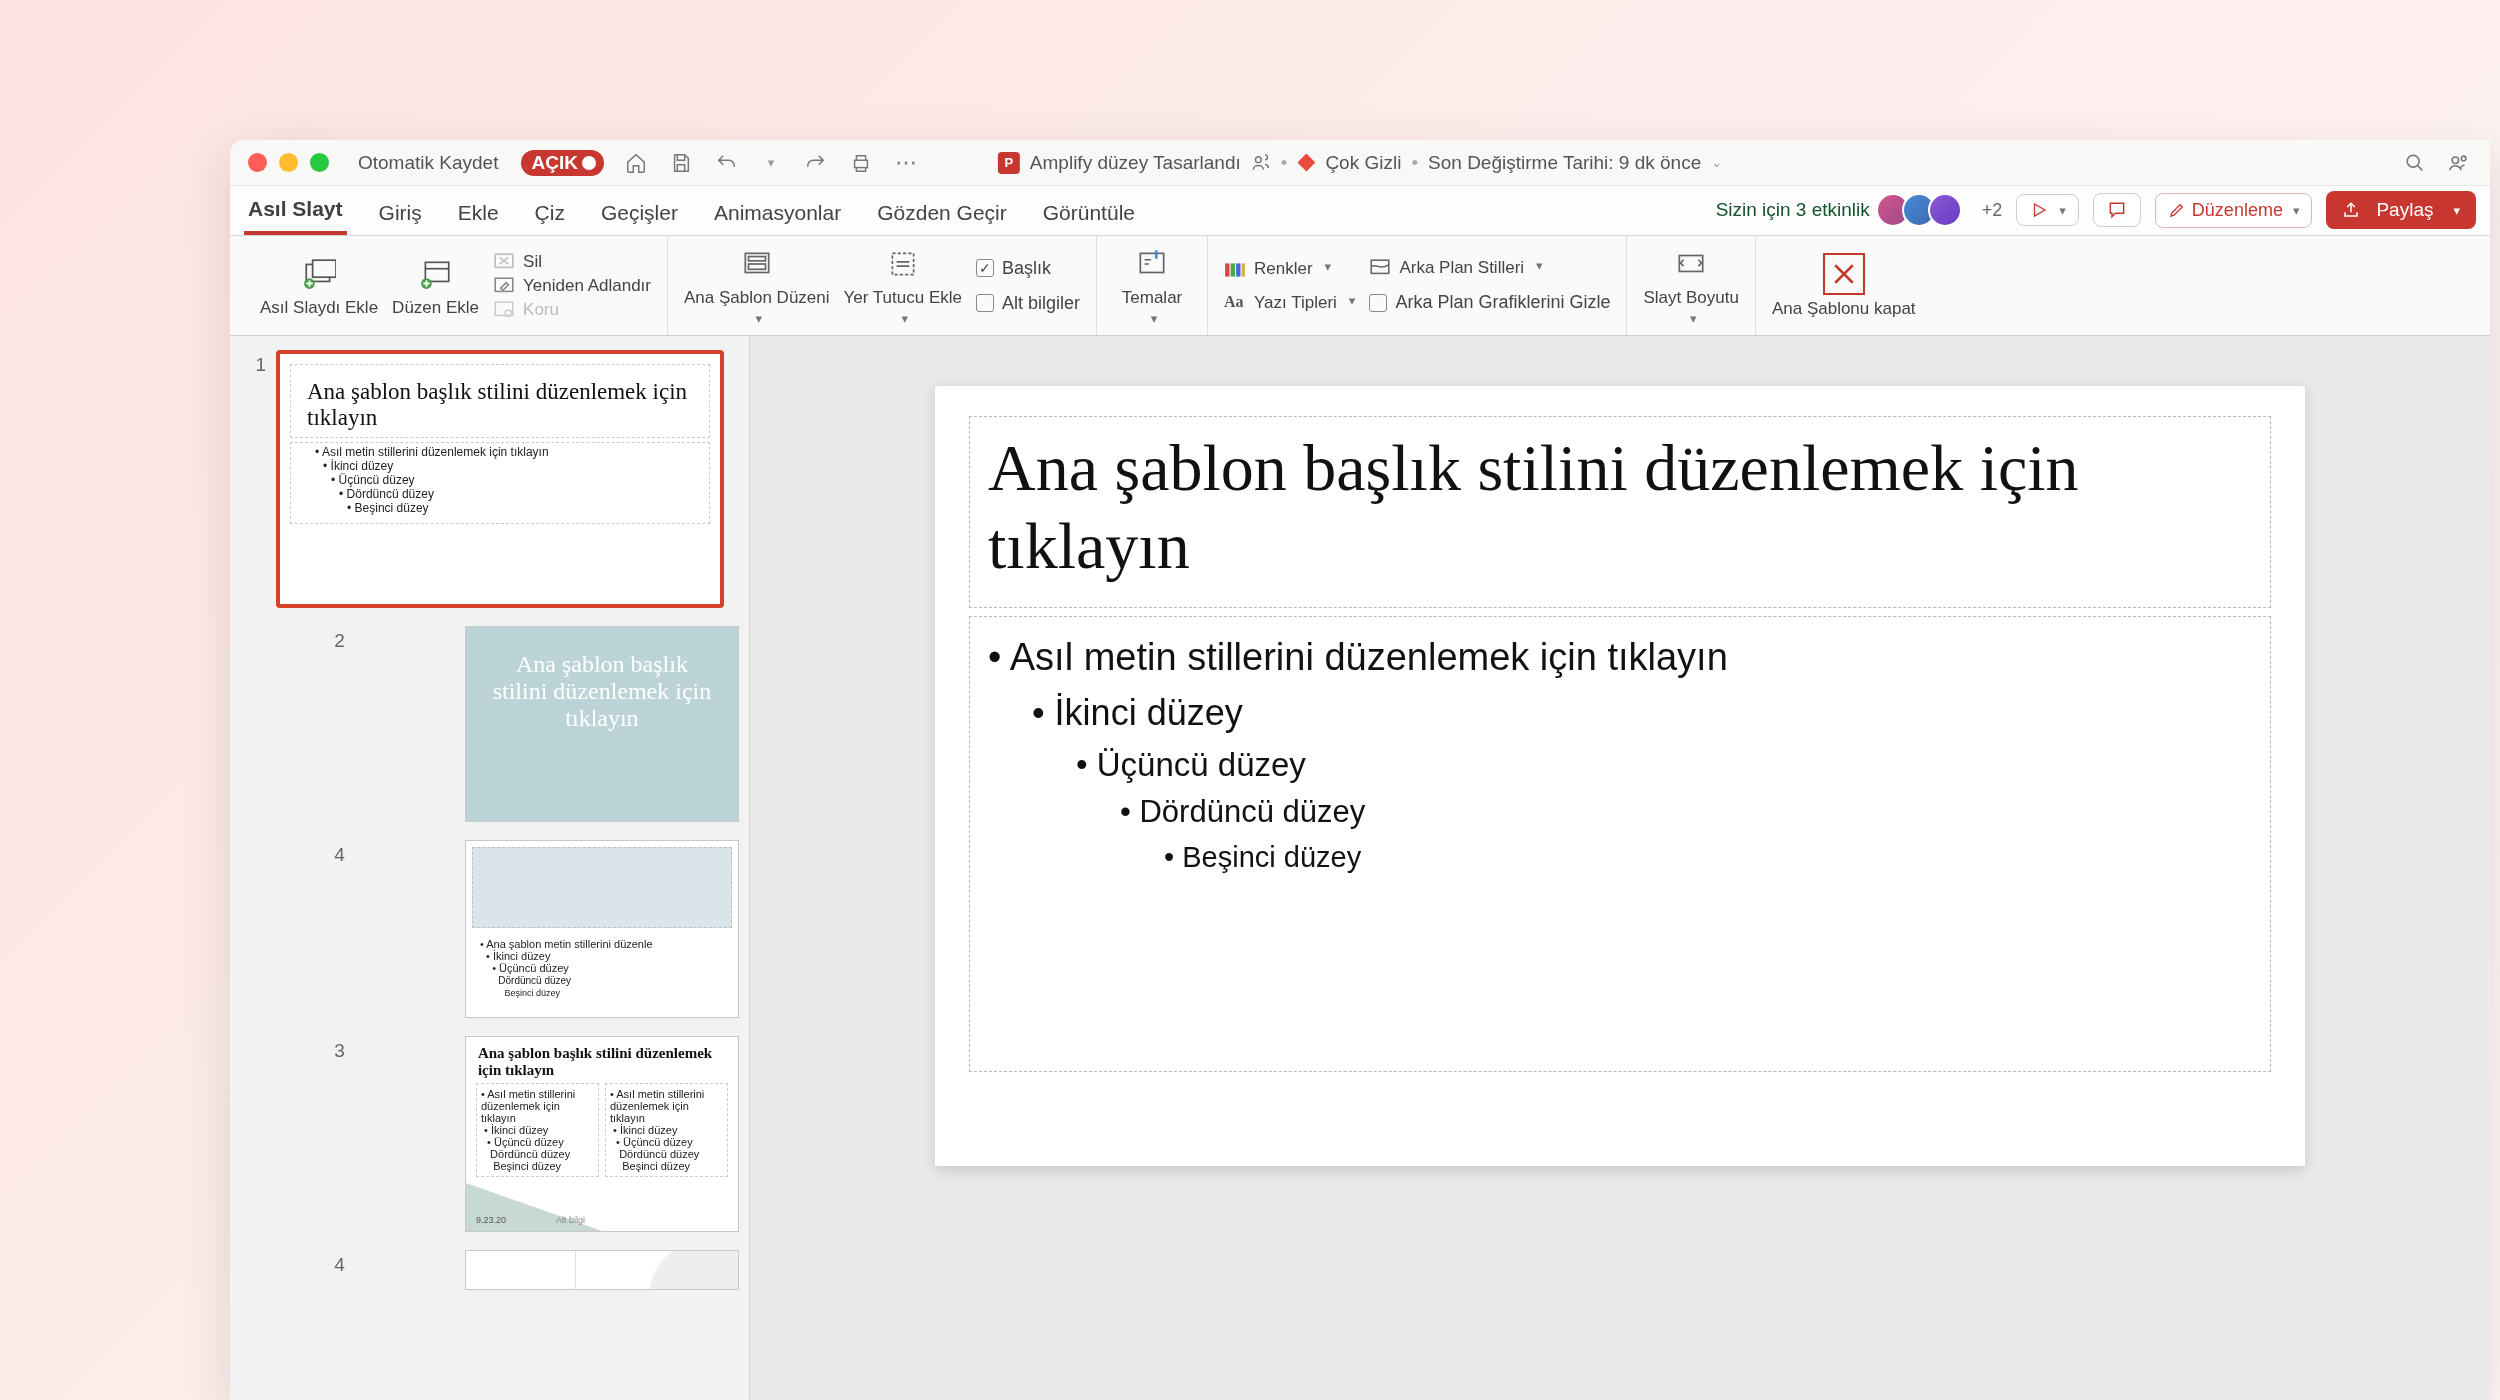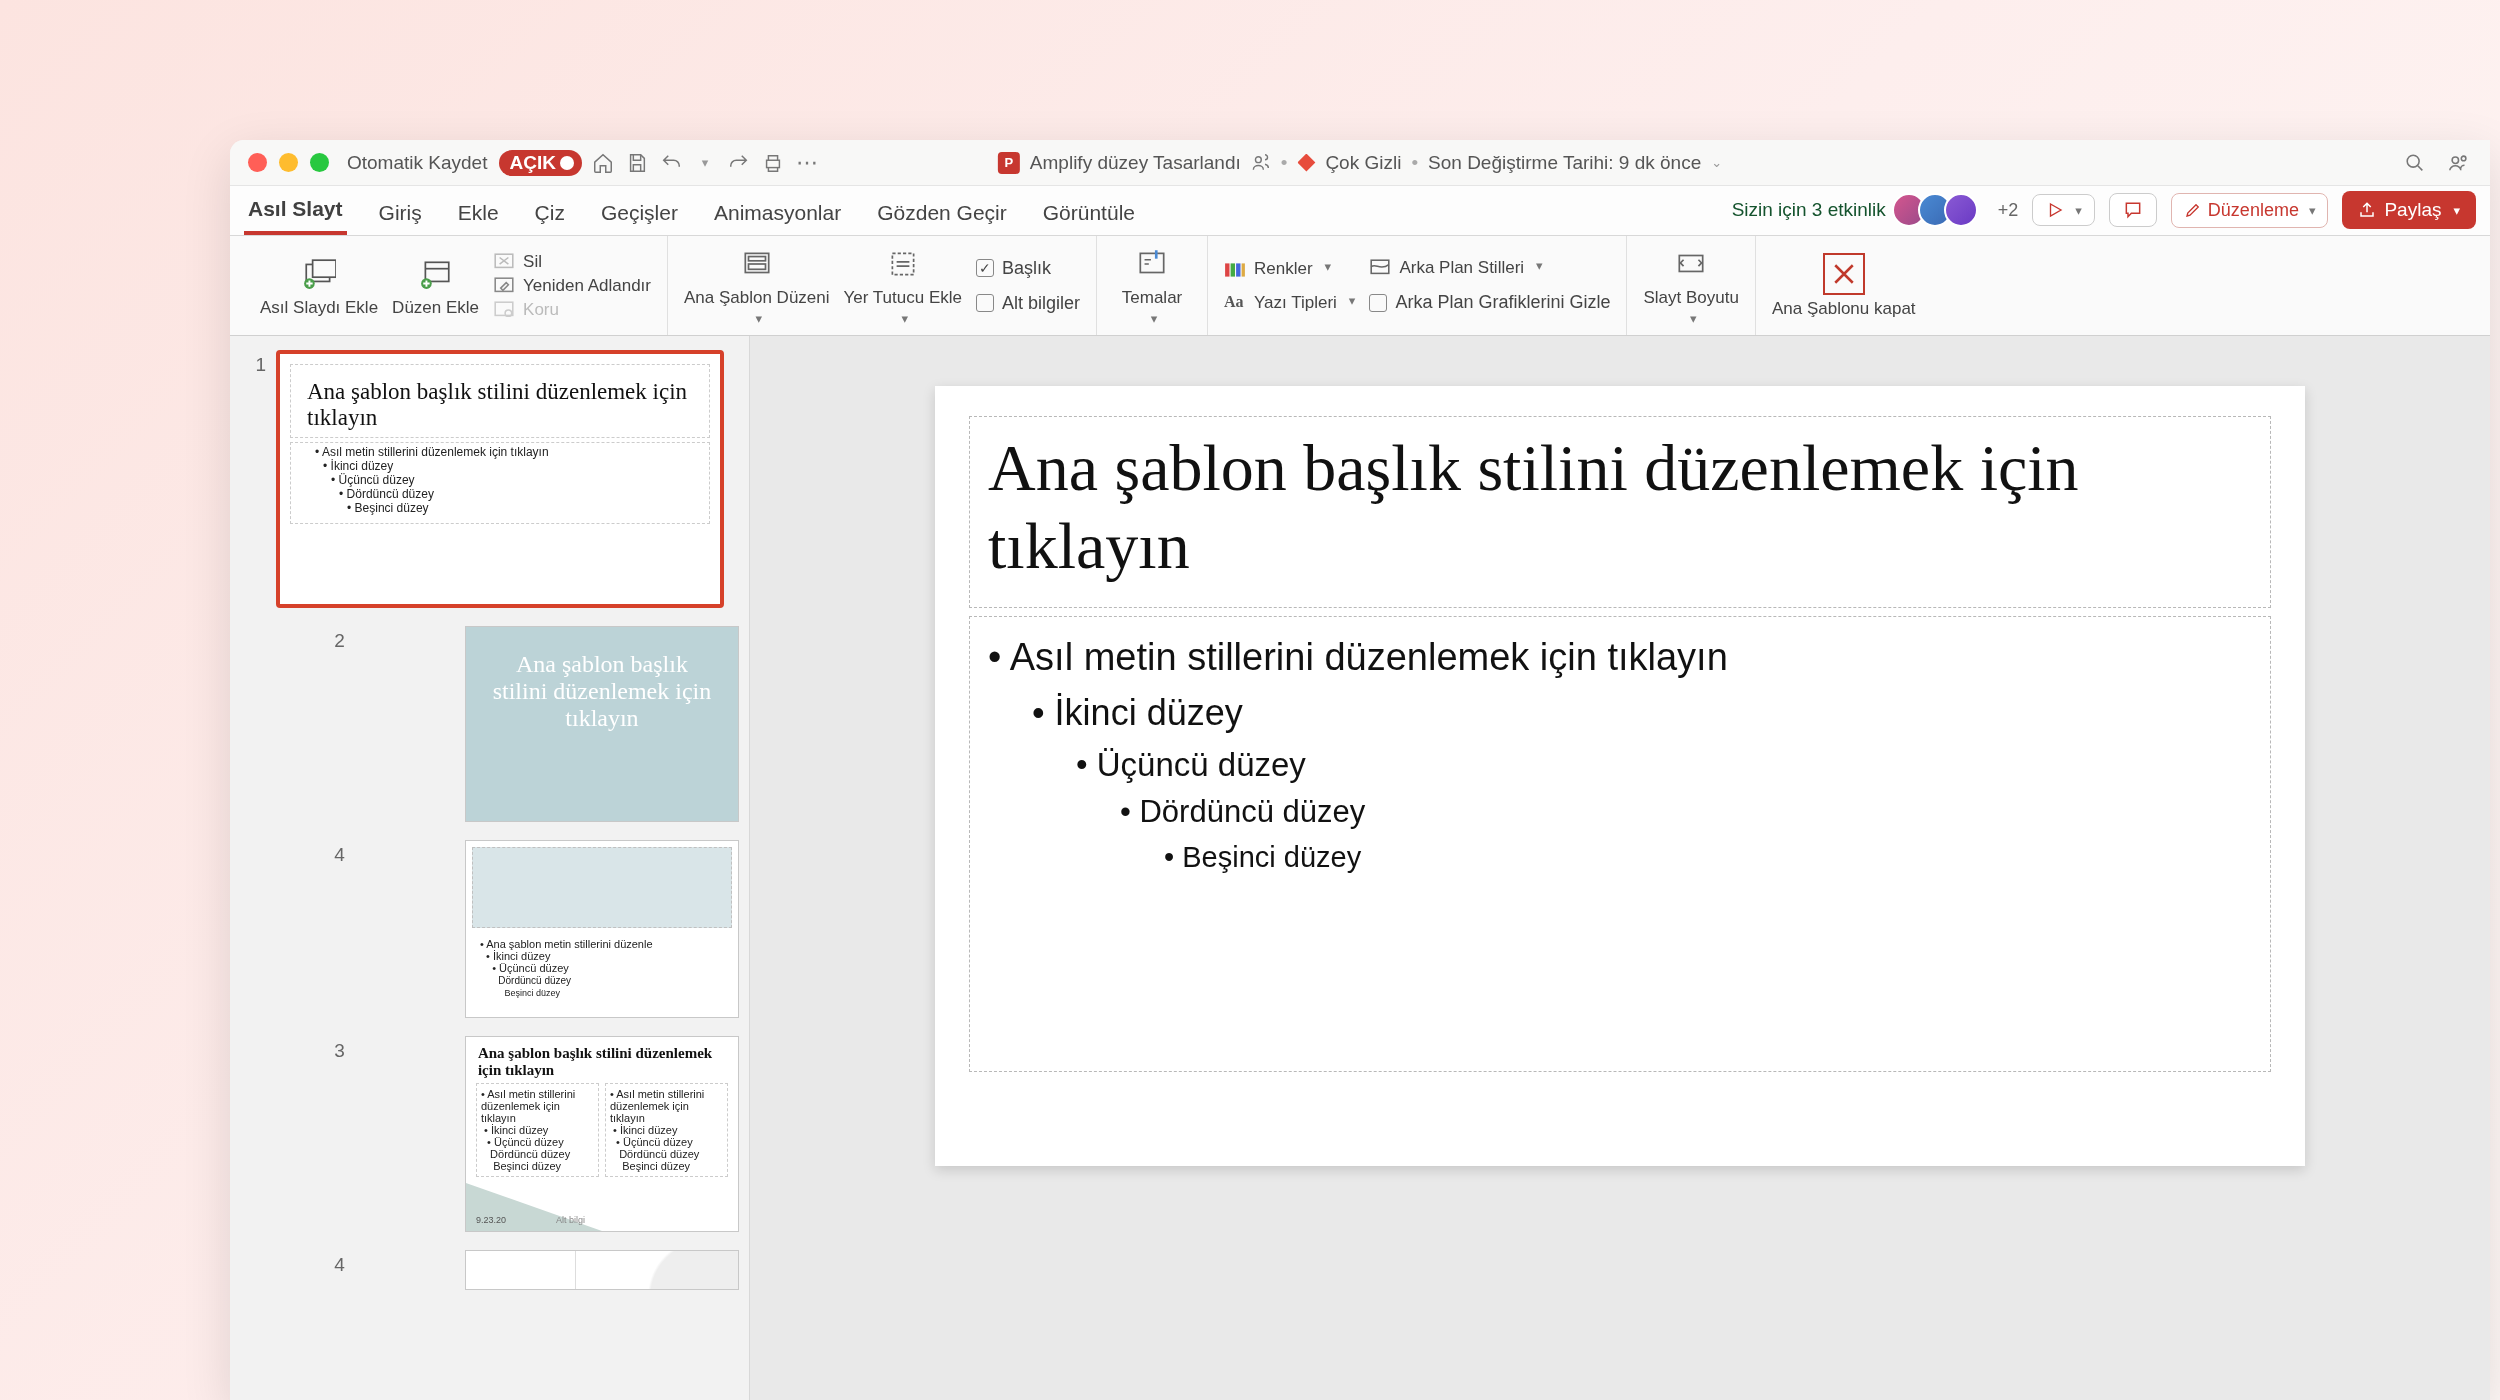--- a/index.html
+++ b/index.html
@@ -1,18 +1,18 @@
 <!DOCTYPE html>
 <html><head>
 <meta charset="utf-8">
 <style>
 * { box-sizing: border-box; margin: 0; padding: 0; font-family: -apple-system, BlinkMacSystemFont, "Segoe UI", sans-serif; }
 body { background: linear-gradient(135deg, #fce4e0 0%, #fdeeed 50%, #fef7f5 100%); width: 2500px; height: 1400px; overflow: hidden; }
 .window { position: absolute; left: 230px; top: 140px; width: 2260px; height: 1260px; background: #f5f5f5; border-radius: 14px 0 0 0; box-shadow: 0 15px 50px rgba(0,0,0,0.12); overflow: hidden; }
-.titlebar { height: 46px; background: #f8f8f7; display: flex; align-items: center; padding: 0 18px; gap: 8px; border-bottom: 1px solid #e5e5e5; }
+.titlebar { height: 46px; background: #f8f8f7; display: flex; align-items: center; padding: 0 18px; gap: 19px; border-bottom: 1px solid #e5e5e5; }
 .traffic { display: flex; gap: 12px; margin-right: 10px; }
 .dot { width: 19px; height: 19px; border-radius: 50%; }
 .dot.red { background: #ff5f57; } .dot.yellow { background: #febc2e; } .dot.green { background: #28c840; }
 .autosave { font-size: 19px; color: #555; }
 .pill { display: inline-flex; align-items: center; background: #c7372f; color: #fff; font-size: 19px; padding: 2px 8px 2px 10px; border-radius: 14px; margin-left: 4px; gap: 4px; font-weight: 600; }
 .pill::after { content: ""; width: 14px; height: 14px; background: #fff; border-radius: 50%; }
 .title-icon { width: 26px; height: 26px; color: #777; display: flex; align-items: center; justify-content: center; font-size: 22px; }
 .title-icon svg { width: 22px; height: 22px; }
 .title-center { position: absolute; left: 50%; transform: translateX(-50%); display: flex; align-items: center; gap: 10px; font-size: 19px; color: #555; }
 .title-center .pp-icon { width: 22px; height: 22px; background: #c7372f; border-radius: 4px; display: flex; align-items: center; justify-content: center; color: #fff; font-size: 13px; font-weight: 700; }
@@ -22,21 +22,21 @@
 .tab { font-size: 21px; color: #444; padding: 10px 4px; cursor: pointer; }
 .tab.active { color: #404040; border-bottom: 4px solid #c7372f; font-weight: 700; }
 .tabs-right { margin-left: auto; display: flex; align-items: center; gap: 14px; padding-bottom: 6px; }
 .activity { color: #14532d; font-size: 19px; }
 .avatars { display: flex; }
 .avatar { width: 34px; height: 34px; border-radius: 50%; border: 2px solid #fff; margin-left: -8px; background: linear-gradient(135deg, #d4568e, #9b4a8a); display: flex; align-items: center; justify-content: center; color: #fff; font-size: 14px; font-weight: 600; }
 .avatar:nth-child(2){ background: linear-gradient(135deg,#4a8ad4,#3a6ab4);} .avatar:nth-child(3){ background: linear-gradient(135deg,#8a5ad4,#6a3ac4);}
 .plus-count { font-size: 18px; color: #666; margin-left: 6px; }
 .pill-btn { border: 1px solid #ccc; border-radius: 8px; padding: 6px 12px; display: flex; align-items: center; gap: 6px; font-size: 18px; color: #555; background: #fff; }
 .pill-btn.accent { color: #c7372f; border-color: #e0b5b0; }
-.share-btn { background: #c7372f; color: #fff; border-radius: 8px; padding: 8px 16px; font-size: 19px; display: flex; align-items: center; gap: 8px; }
+.share-btn { background: #c7372f; color: #fff; border-radius: 8px; padding: 8px 16px; font-size: 19px; display: flex; align-items: center; gap: 16px; }
 .ribbon { height: 100px; background: #fafafa; border-bottom: 1px solid #d0d0d0; display: flex; align-items: center; padding: 0 14px; gap: 0; }
 .rgroup { display: flex; flex-direction: row; align-items: center; padding: 0 16px; height: 100%; border-right: 1px solid #e0e0e0; gap: 14px; }
 .rgroup:last-child{ border-right:none;}
 .big-btn { display: flex; flex-direction: column; align-items: center; justify-content: flex-end; font-size: 17px; color: #444; gap: 4px; text-align: center; line-height: 1.15; min-width: 78px; }
 .big-btn .ico { width: 40px; height: 40px; display: flex; align-items: center; justify-content: center; color: #555; }
 .big-btn .ico svg { width: 34px; height: 34px; }
 .med-list { display: flex; flex-direction: column; gap: 4px; }
 .med-item { display: flex; align-items: flex-start; gap: 8px; font-size: 17px; color: #444; }
 .med-item .ico { width: 22px; height: 20px; color: #888; }
 .chk { display: flex; align-items: center; gap: 8px; font-size: 18px; color: #444; }

